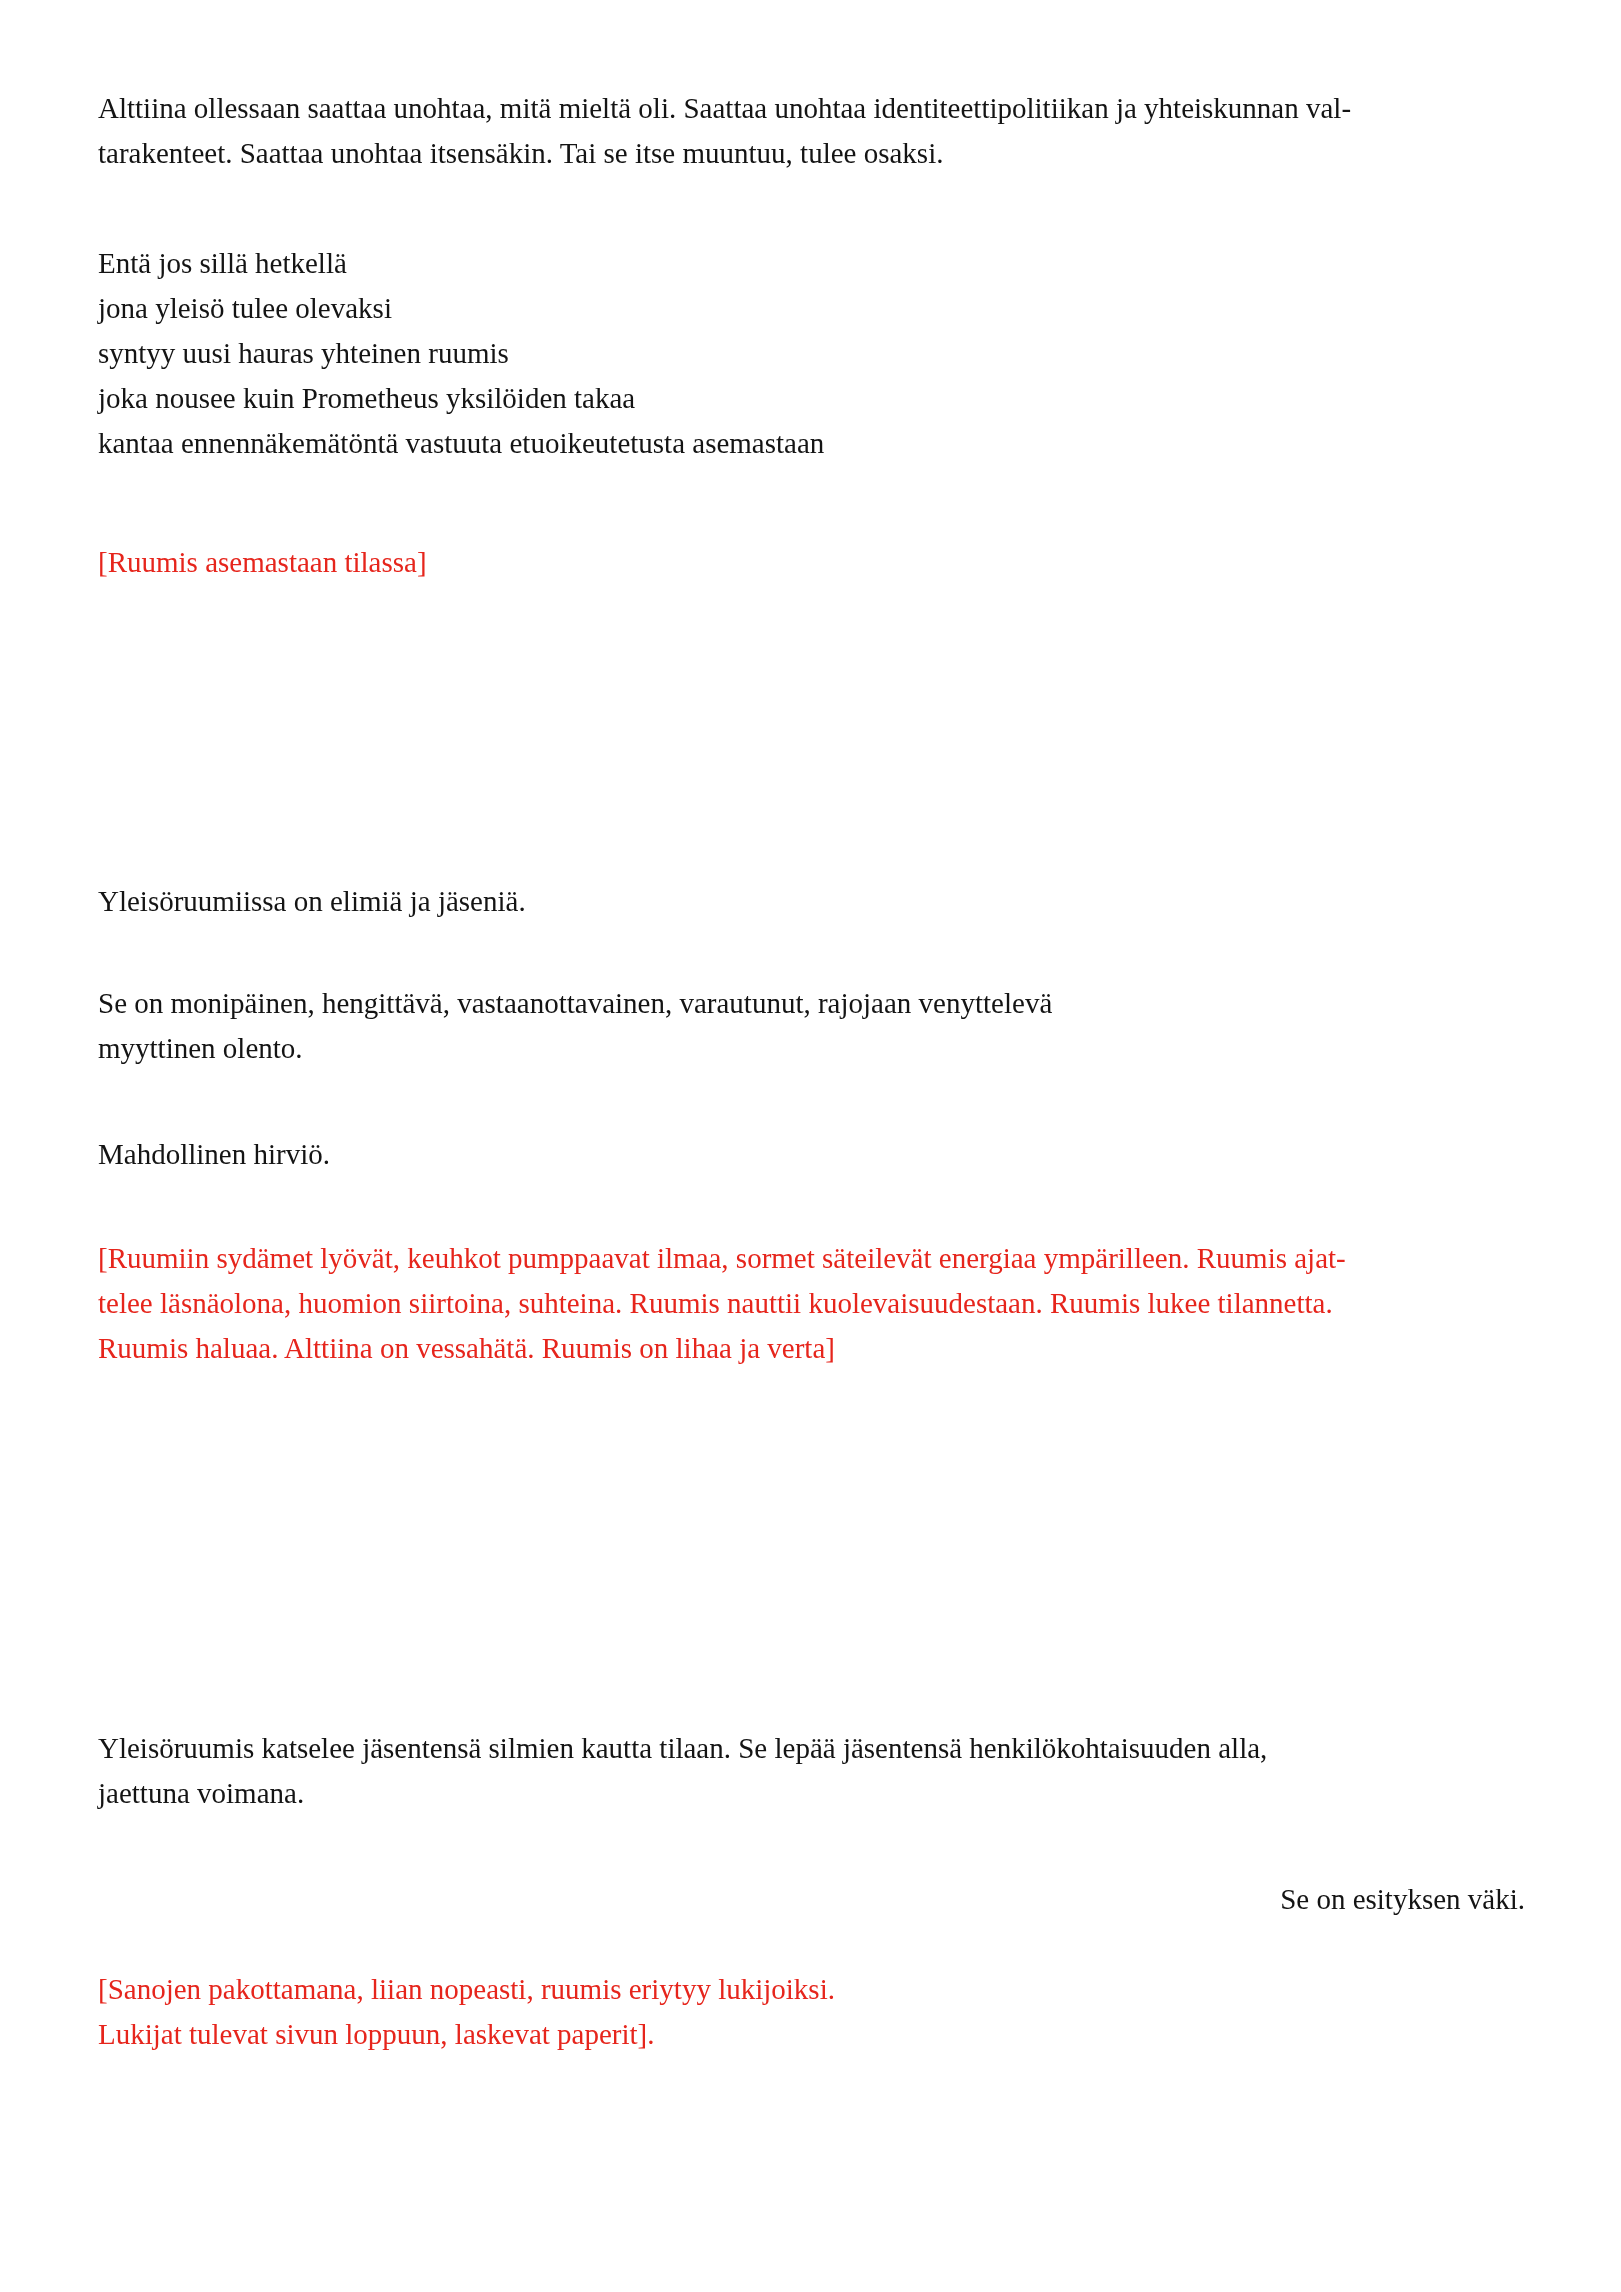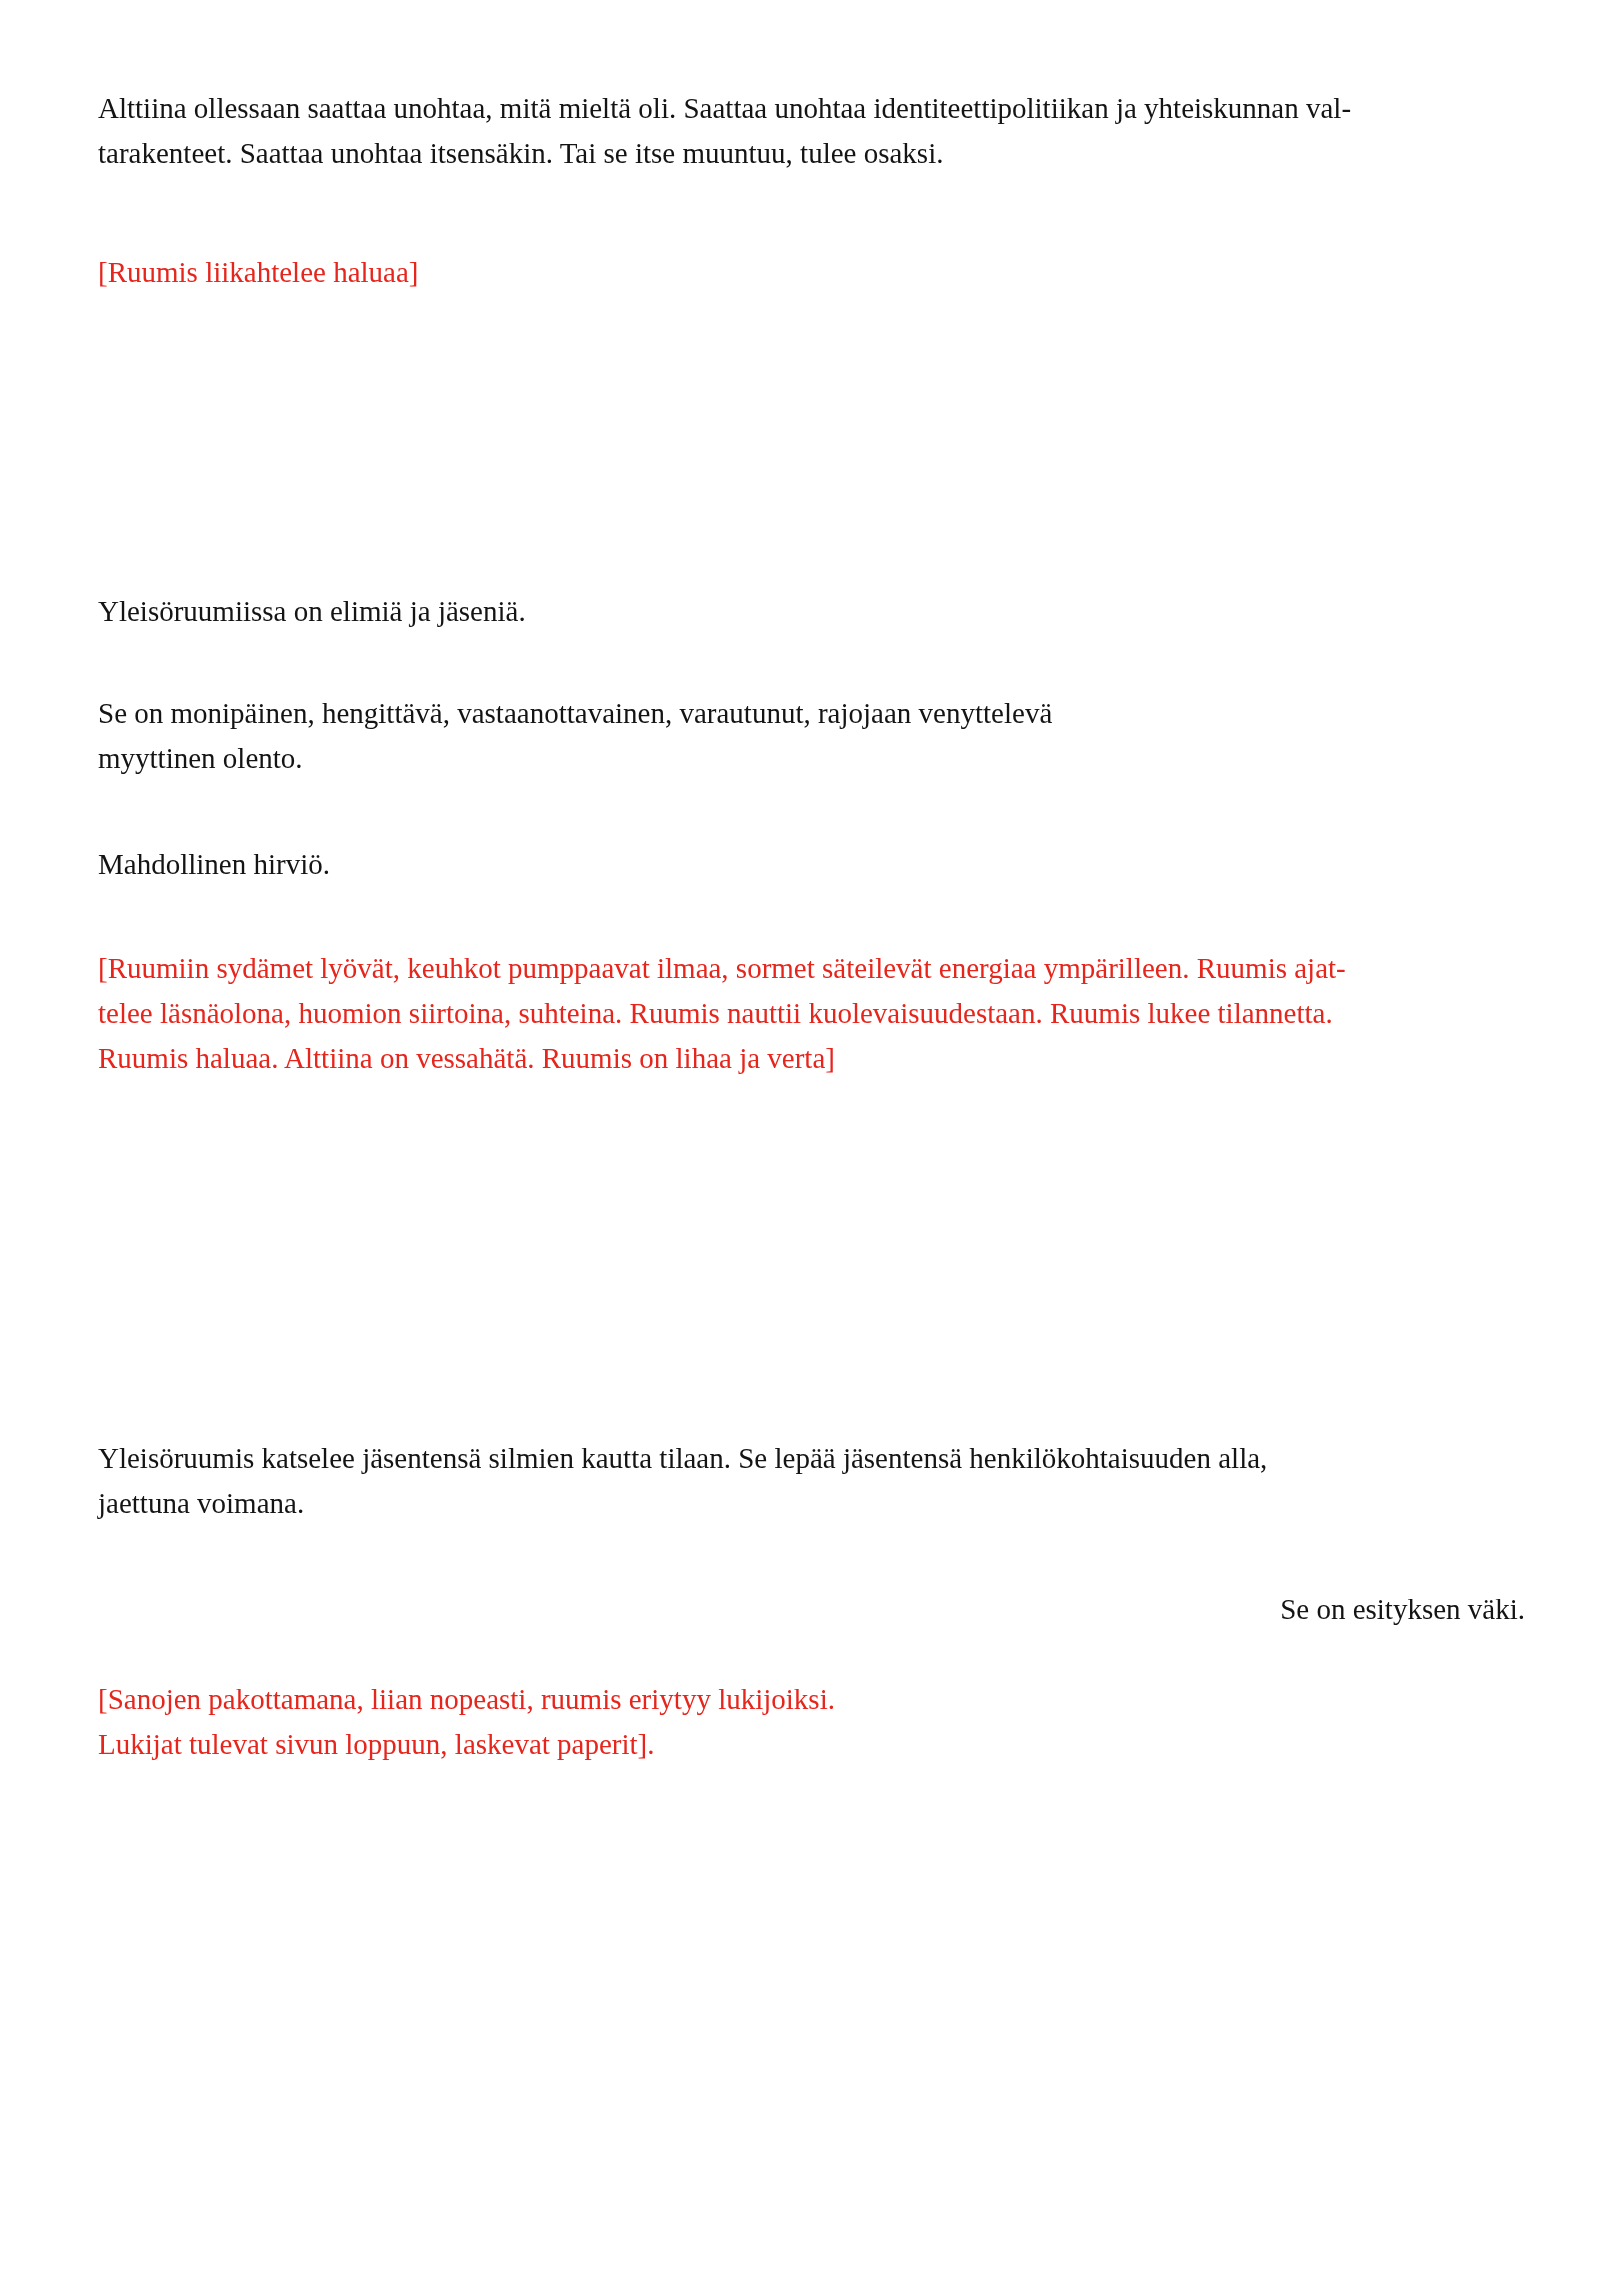--- a/index.html
+++ b/index.html
@@ -45,23 +45,30 @@
 </head>
 <body style="background: rgb(255, 255, 255);">
 
 <div class="page" style="--text-color: #141414; --accent-red: #e6251c; background: rgb(255, 255, 255);">
 
   <div class="block b1">
     <div class="line">Alttiina ollessaan saattaa unohtaa, mitä mieltä oli. Saattaa unohtaa identiteettipolitiikan ja yhteiskunnan val-</div>
     <div class="line">tarakenteet. Saattaa unohtaa itsensäkin. Tai se itse muuntuu, tulee osaksi.</div>
   </div>
 
+  <div class="block b2">
+    <div class="line">Entä jos sillä hetkellä</div>
+    <div class="line">jona yleisö tulee olevaksi</div>
+    <div class="line">syntyy uusi hauras yhteinen ruumis</div>
+    <div class="line">joka nousee kuin Prometheus yksilöiden takaa</div>
+    <div class="line">kantaa ennennäkemätöntä vastuuta etuoikeutetusta asemastaan</div>
+  </div>
 
   <div class="block b3 red">
-    <div class="line">[Ruumis liikahtelee haluaa]</div>
+    <div class="line">[Ruumis asemastaan tilassa]</div>
   </div>
 
   <div class="block b4">
     <div class="line">Yleisöruumiissa on elimiä ja jäseniä.</div>
   </div>
 
   <div class="block b5">
     <div class="line">Se on monipäinen, hengittävä, vastaanottavainen, varautunut, rajojaan venyttelevä</div>
     <div class="line">myyttinen olento.</div>
   </div>

